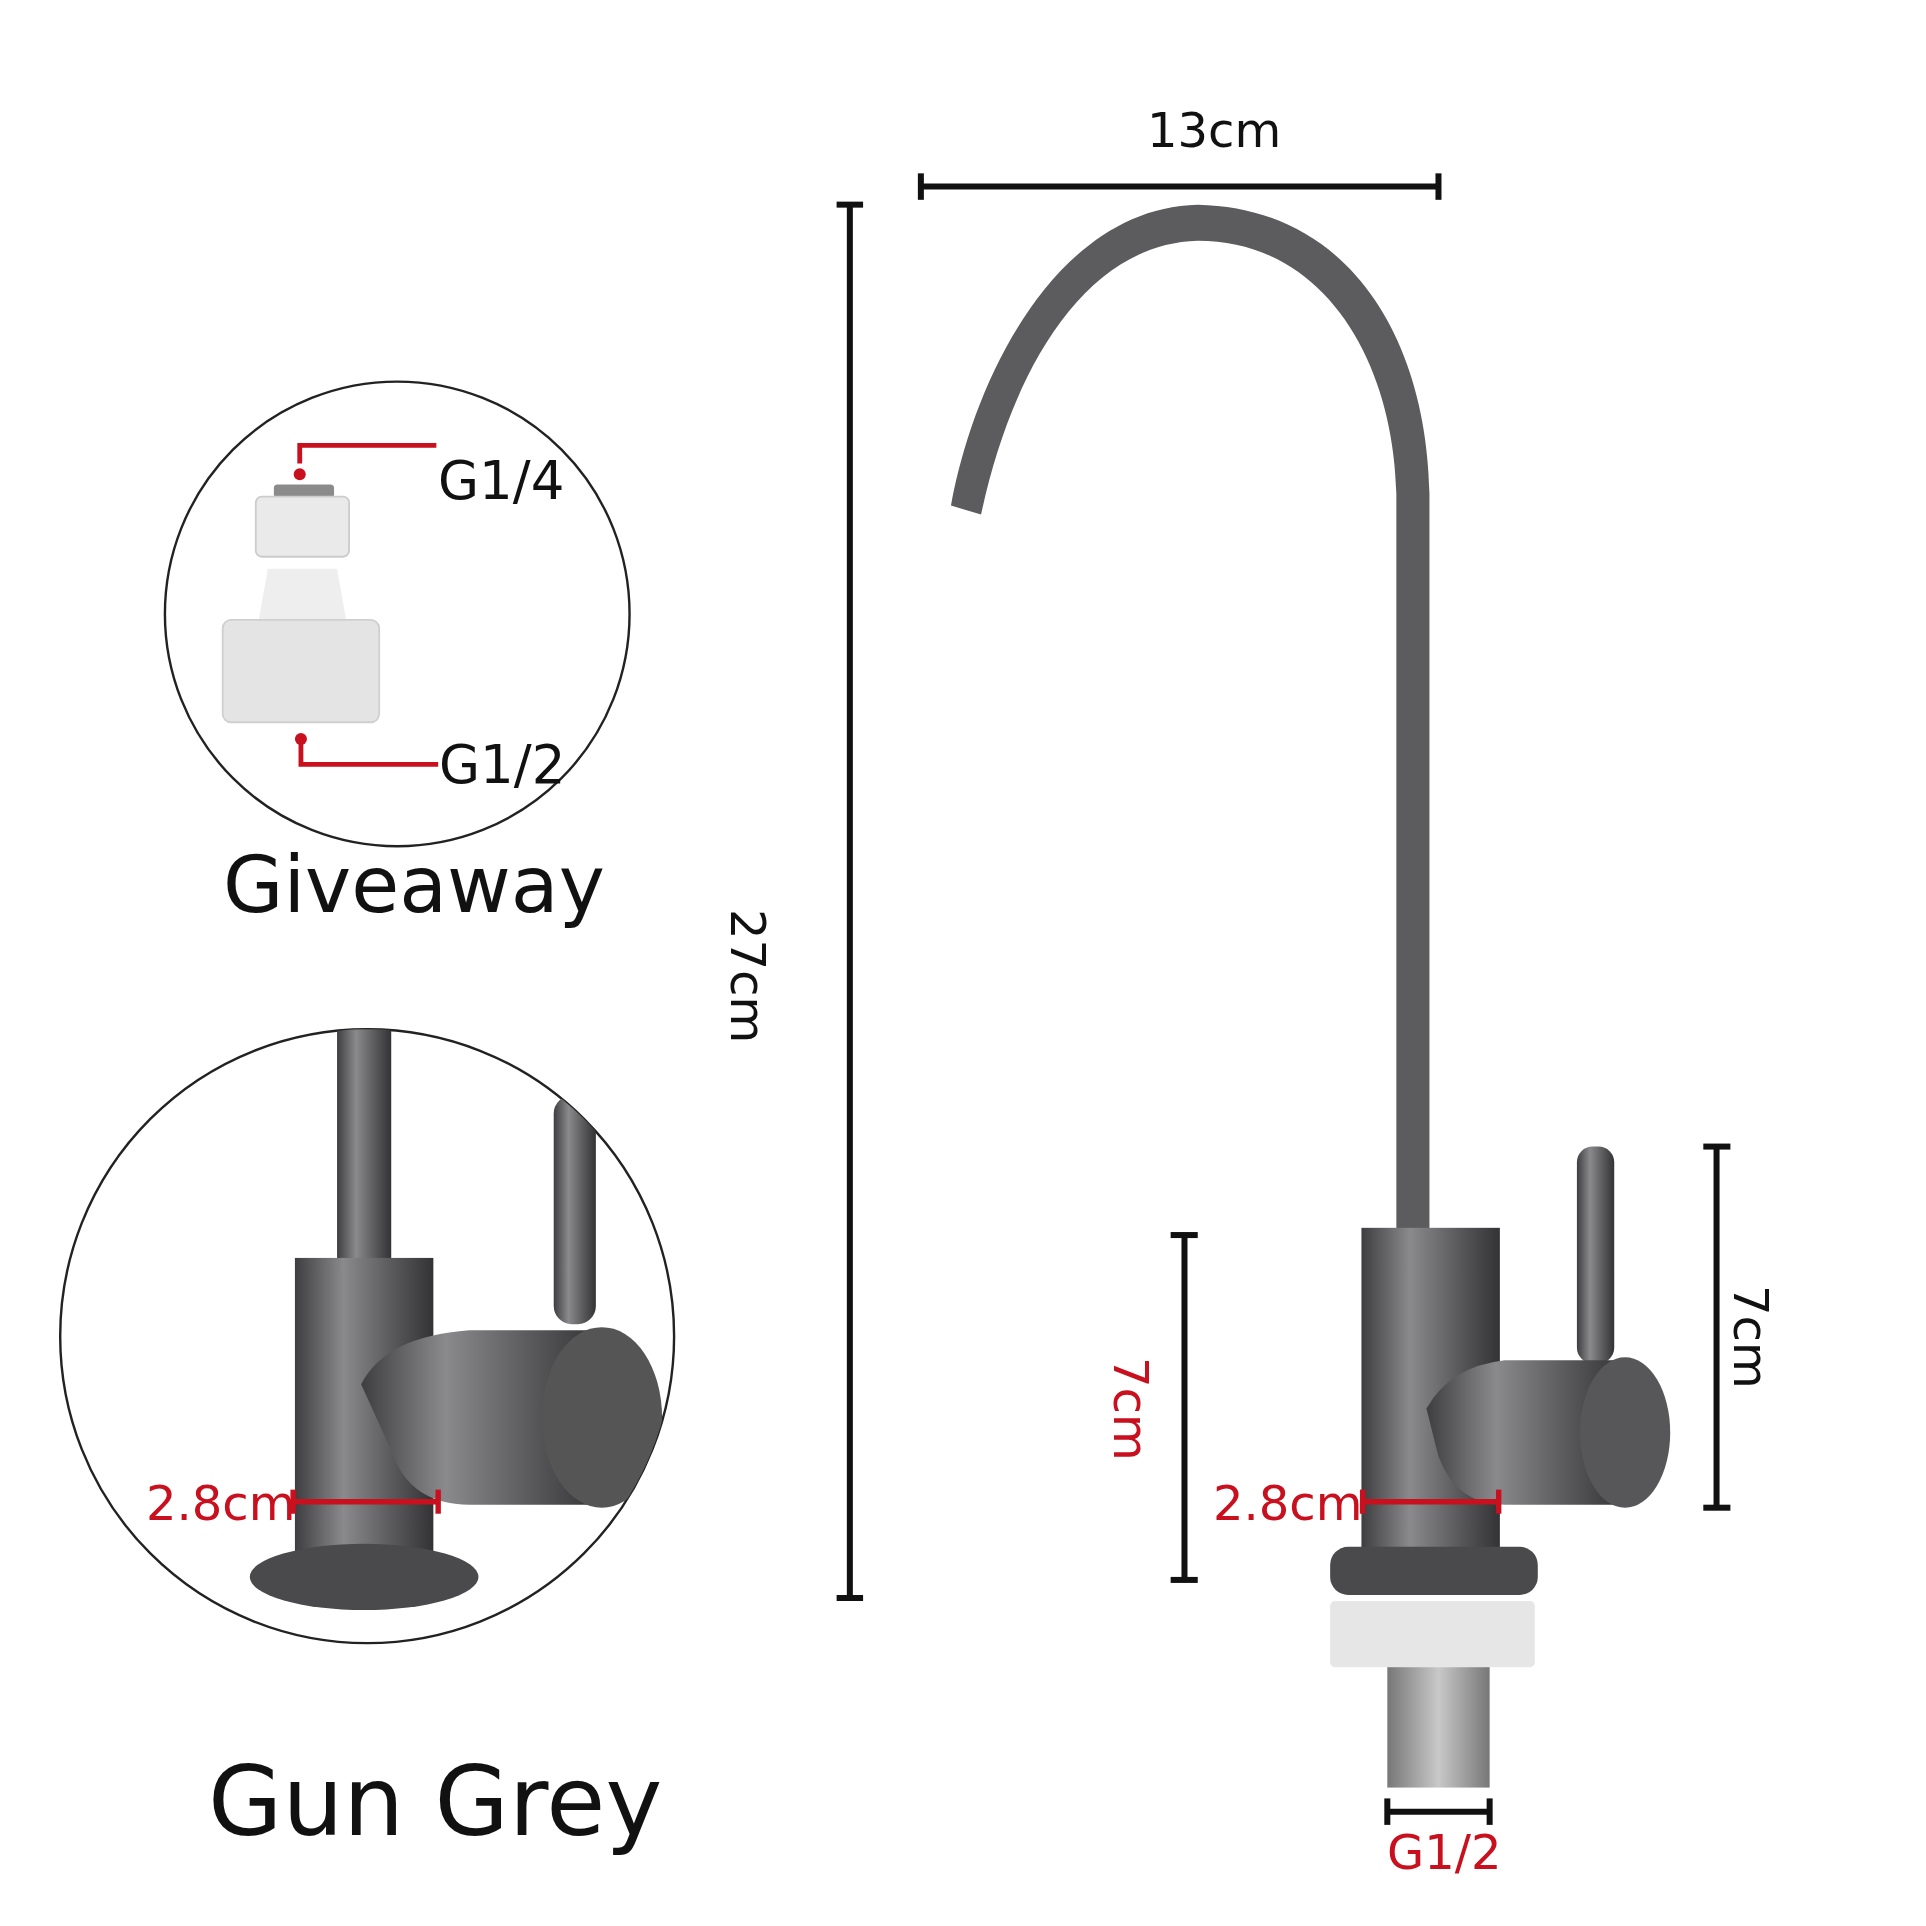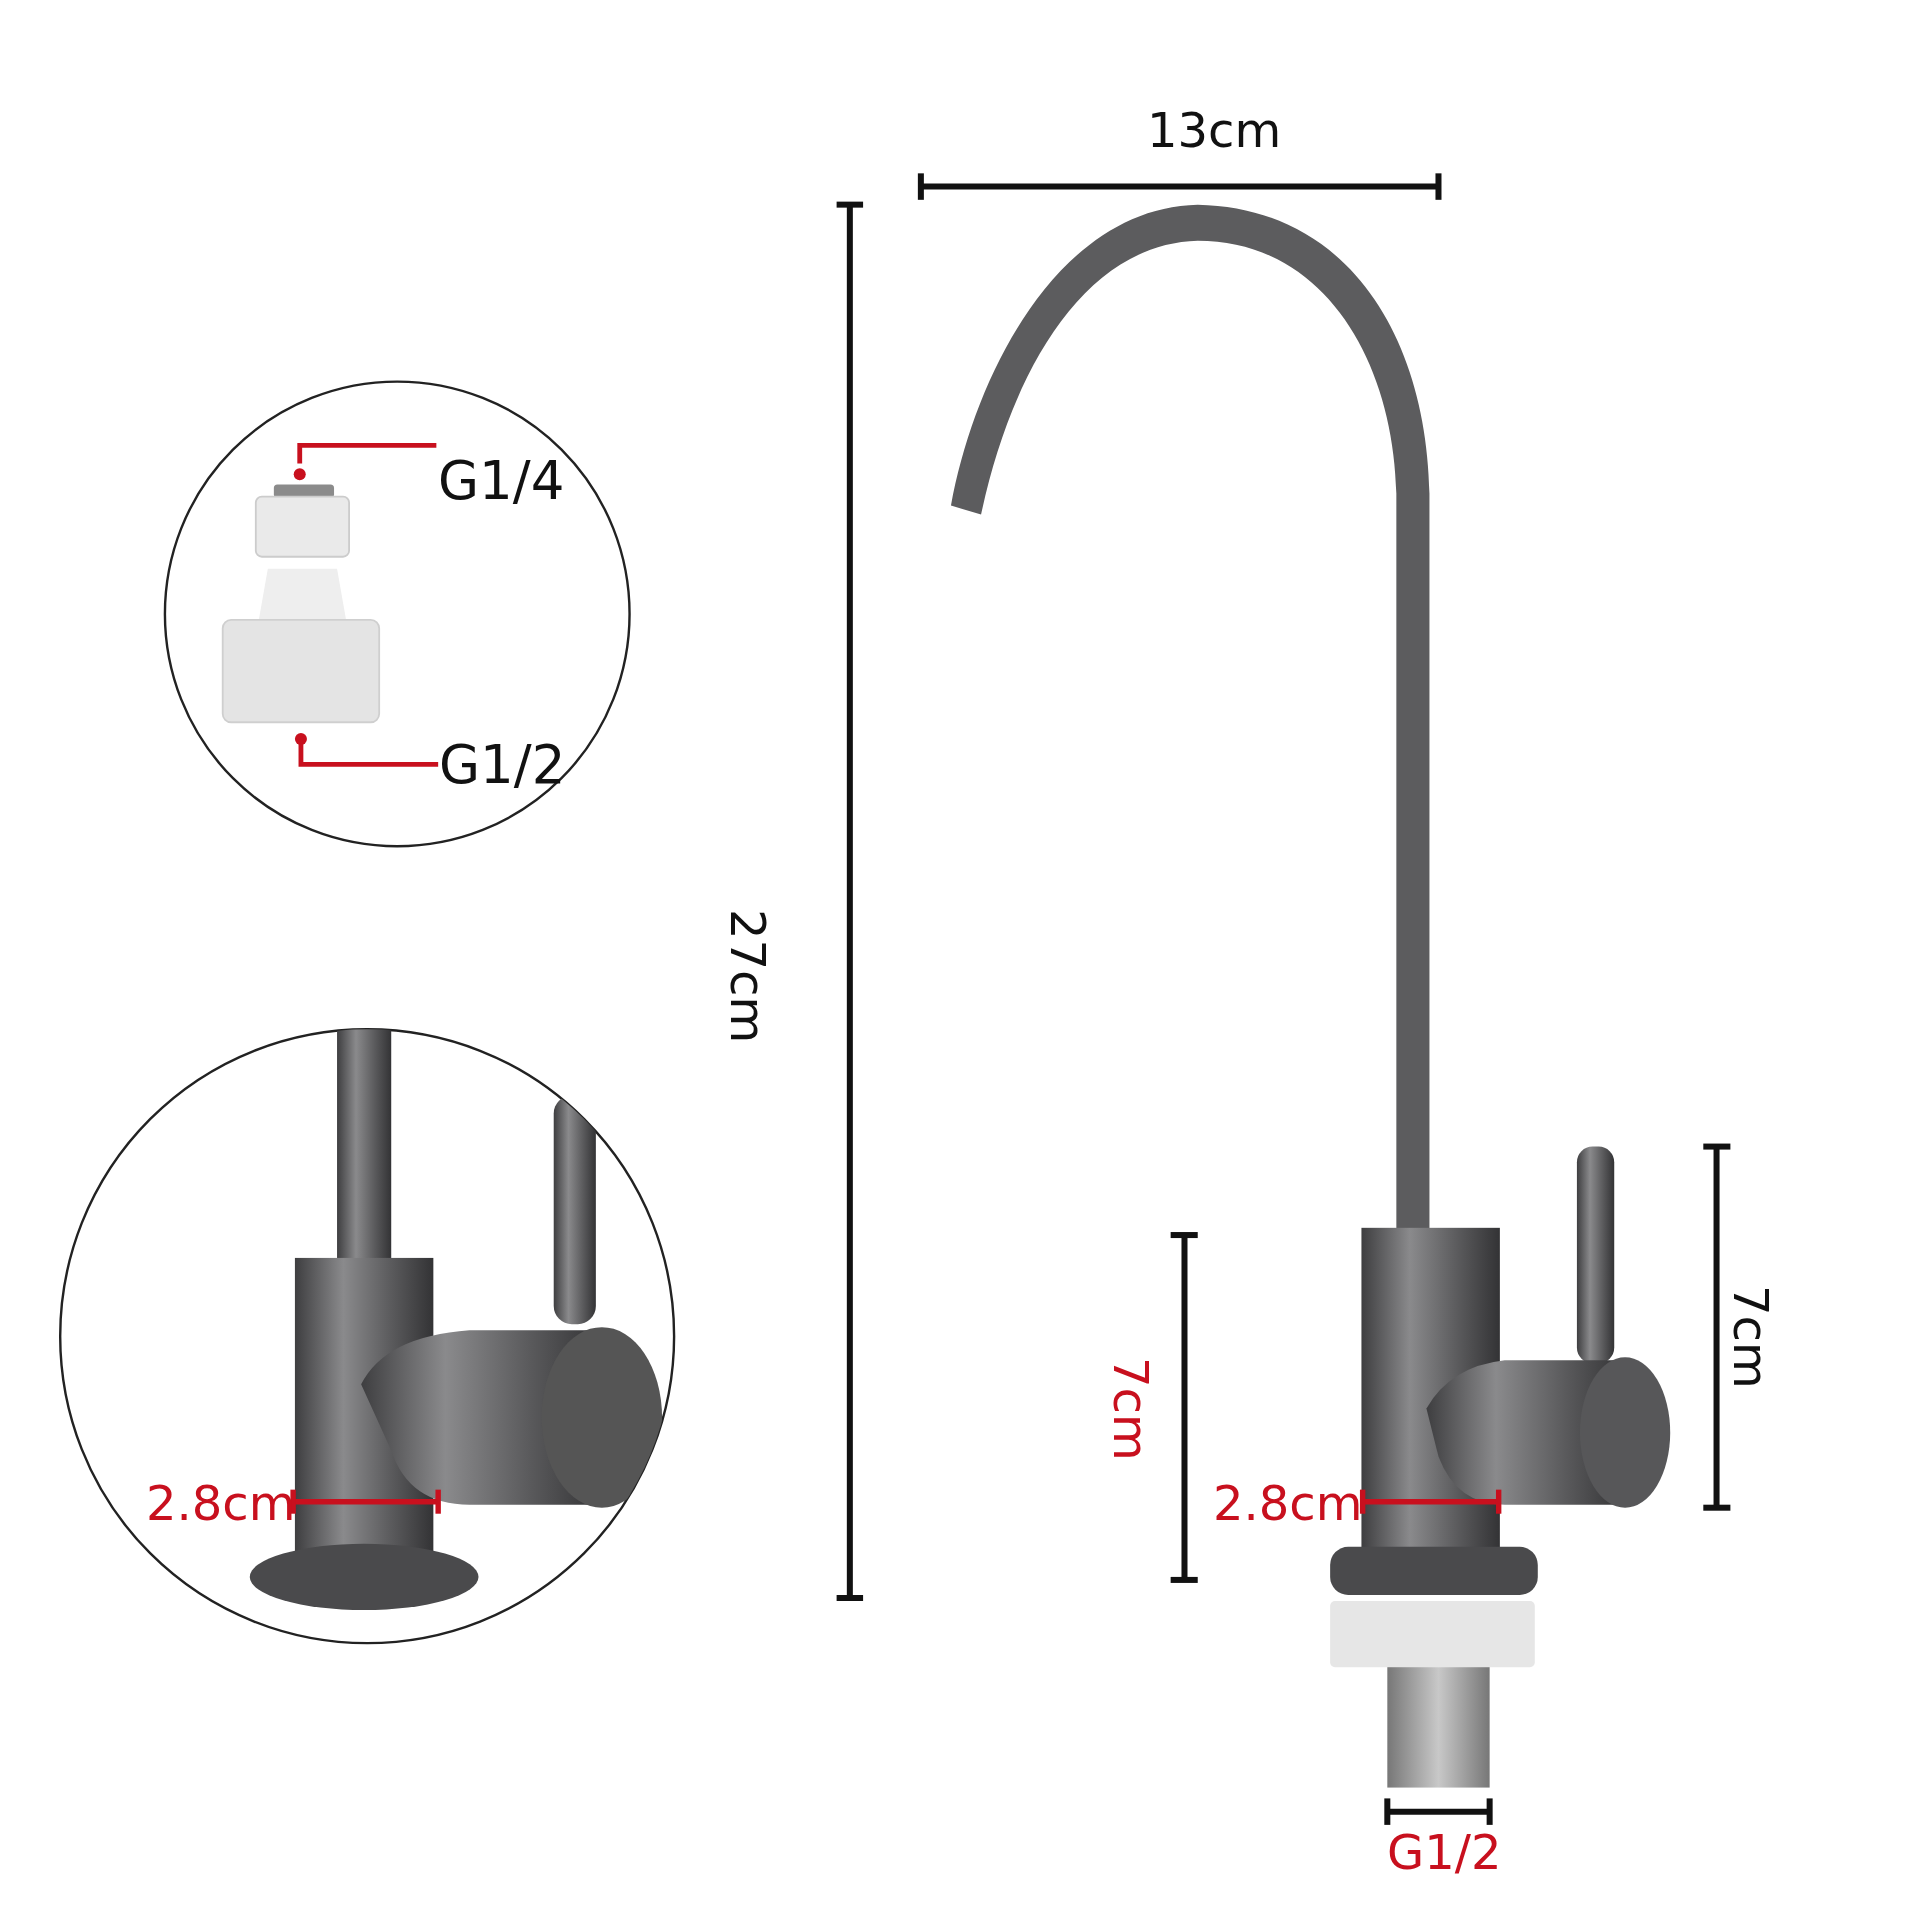--- a/index.html
+++ b/index.html
@@ -88,20 +88,22 @@
       <rect x="2210" y="2660" width="340" height="110" rx="8" fill="#e6e6e6"></rect>
       <rect x="2305" y="2770" width="170" height="200" fill="url(#thread)"></rect>
       <line x1="2262" y1="2495" x2="2492" y2="2495" stroke="#c8101e" stroke-width="9"></line>
       <line x1="2264" y1="2475" x2="2264" y2="2515" stroke="#c8101e" stroke-width="9"></line>
       <line x1="2490" y1="2475" x2="2490" y2="2515" stroke="#c8101e" stroke-width="9"></line>
     </g>
   </svg>
 
   <div class="abs dim" style="left:438px;top:430px;font-size:53px;margin-top:20px;">G1/4</div>
   <div class="abs dim" style="left:439px;top:734px;font-size:53px;">G1/2</div>
+  <div class="abs title" style="left:223px;top:840px;font-size:78px;">Giveaway</div>
+  <div class="abs big" style="left:208px;top:1746px;">Gun Grey</div>
   <div class="abs dim red" style="left:146px;top:1475px;">2.8cm</div>
 
   <div class="abs dim" style="left:1147px;top:102px;">13cm</div>
   <div class="abs dim" style="left:776px;top:909px;transform:rotate(90deg);transform-origin:left top;">27cm</div>
   <div class="abs dim red" style="left:1159px;top:1357px;transform:rotate(90deg);transform-origin:left top;">7cm</div>
   <div class="abs dim" style="left:1779px;top:1285px;transform:rotate(90deg);transform-origin:left top;">7cm</div>
   <div class="abs dim red" style="left:1213px;top:1475px;">2.8cm</div>
   <div class="abs dim red" style="left:1387px;top:1824px;">G1/2</div>
 </div>
 

